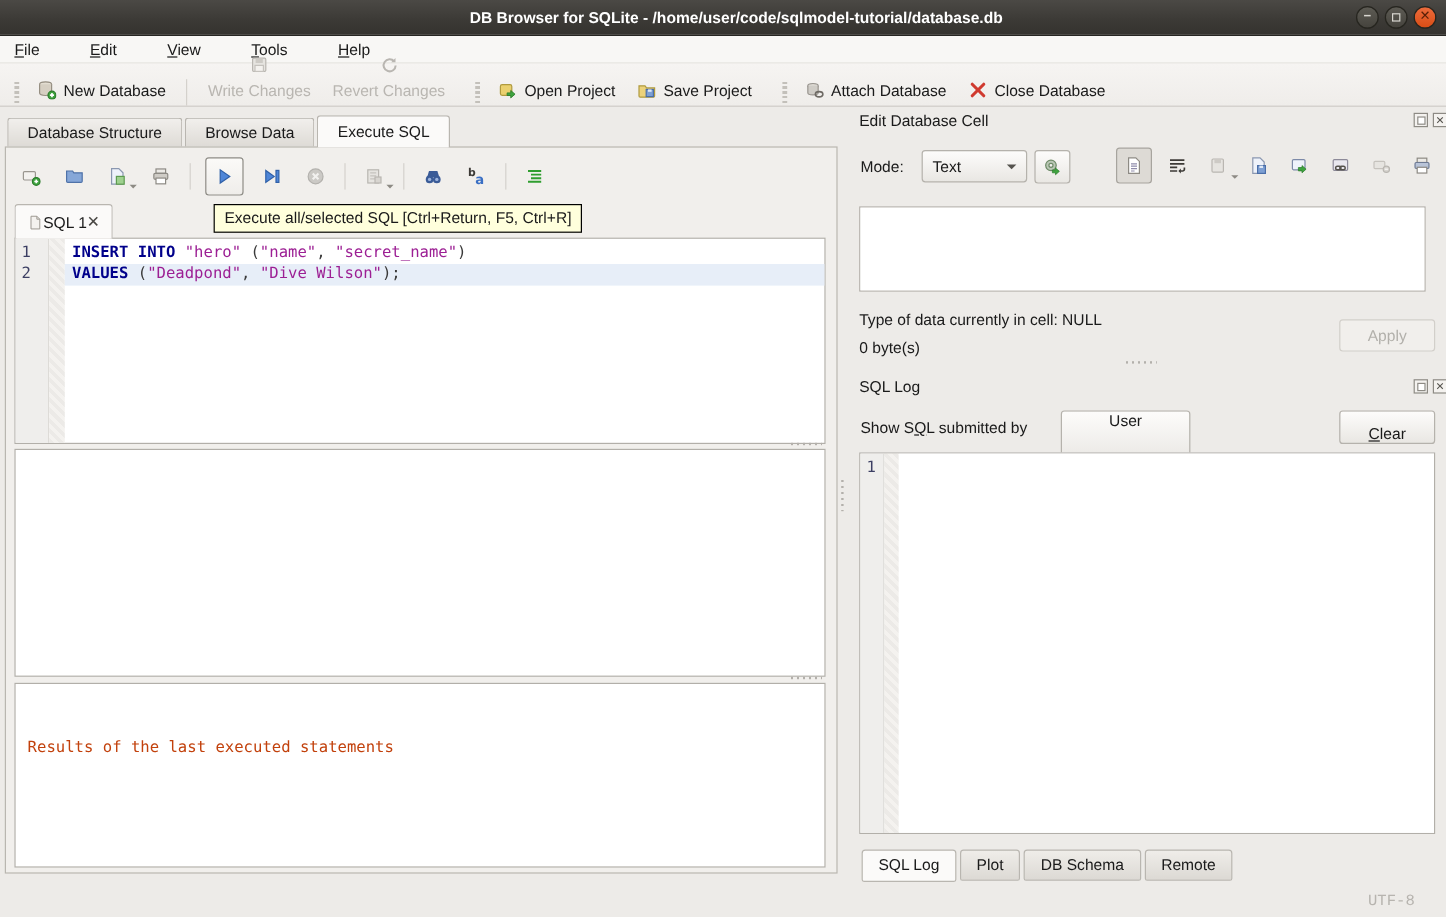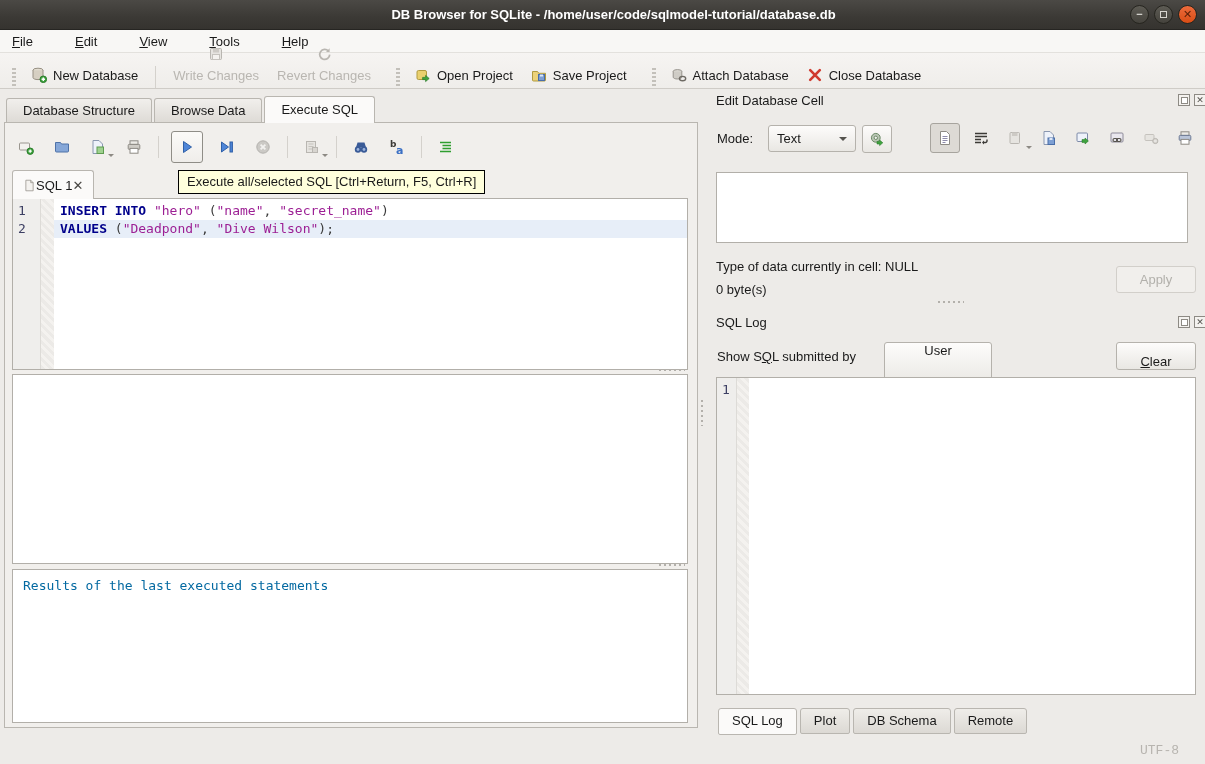--- a/index.html
+++ b/index.html
@@ -76,21 +76,21 @@
   .codeline { padding-left:6px; white-space:pre; }
   .codeline.current { background:#e7eef8; }
   .kw { color:#00008b; font-weight:bold; }
   .lit { color:#9c1f94; }
   .pln { color:#3a3a3a; }
 
   
   .hsplit { position:absolute; left:12px; width:676px; height:4px; display:flex; align-items:center; justify-content:center; }
   .hsplit .grip, .vgrip { background:repeating-linear-gradient(90deg,#b3b0ab 0 2px,transparent 2px 5px); width:26px; height:2px; }
   .pane { position:absolute; left:12px; width:676px; background:#fff; border:1px solid #b2afa9; }
-  .placeholder { color:#0369a1; font-family:"DejaVu Sans Mono","Liberation Mono",monospace; font-size:13px; padding:8px 16px 0 10px; }
+  .placeholder { color:#c2410c; font-family:"DejaVu Sans Mono","Liberation Mono",monospace; font-size:13px; padding:8px 16px 0 10px;margin-top:38px; }
 
   .lr-split { position:absolute; left:701px; top:400px; width:2px; height:26px;
     background:repeating-linear-gradient(180deg,#b3b0ab 0 2px,transparent 2px 5px); }
 
   
   .dock-title { position:absolute; font-size:13px; color:#1a1a1a; }
   .dock-btns { position:absolute; display:flex; gap:4px; }
   .dock-ico { width:12px; height:12px; border:1px solid #8d8a84; background:#f4f2ef; position:relative; }
   .dock-ico.float:before { content:""; position:absolute; left:2px; top:2px; width:5px; height:5px; border:1px solid #8d8a84; background:#fff; }
   .dock-ico.closed { display:flex; align-items:center; justify-content:center; font-size:9px; color:#55534e; }

